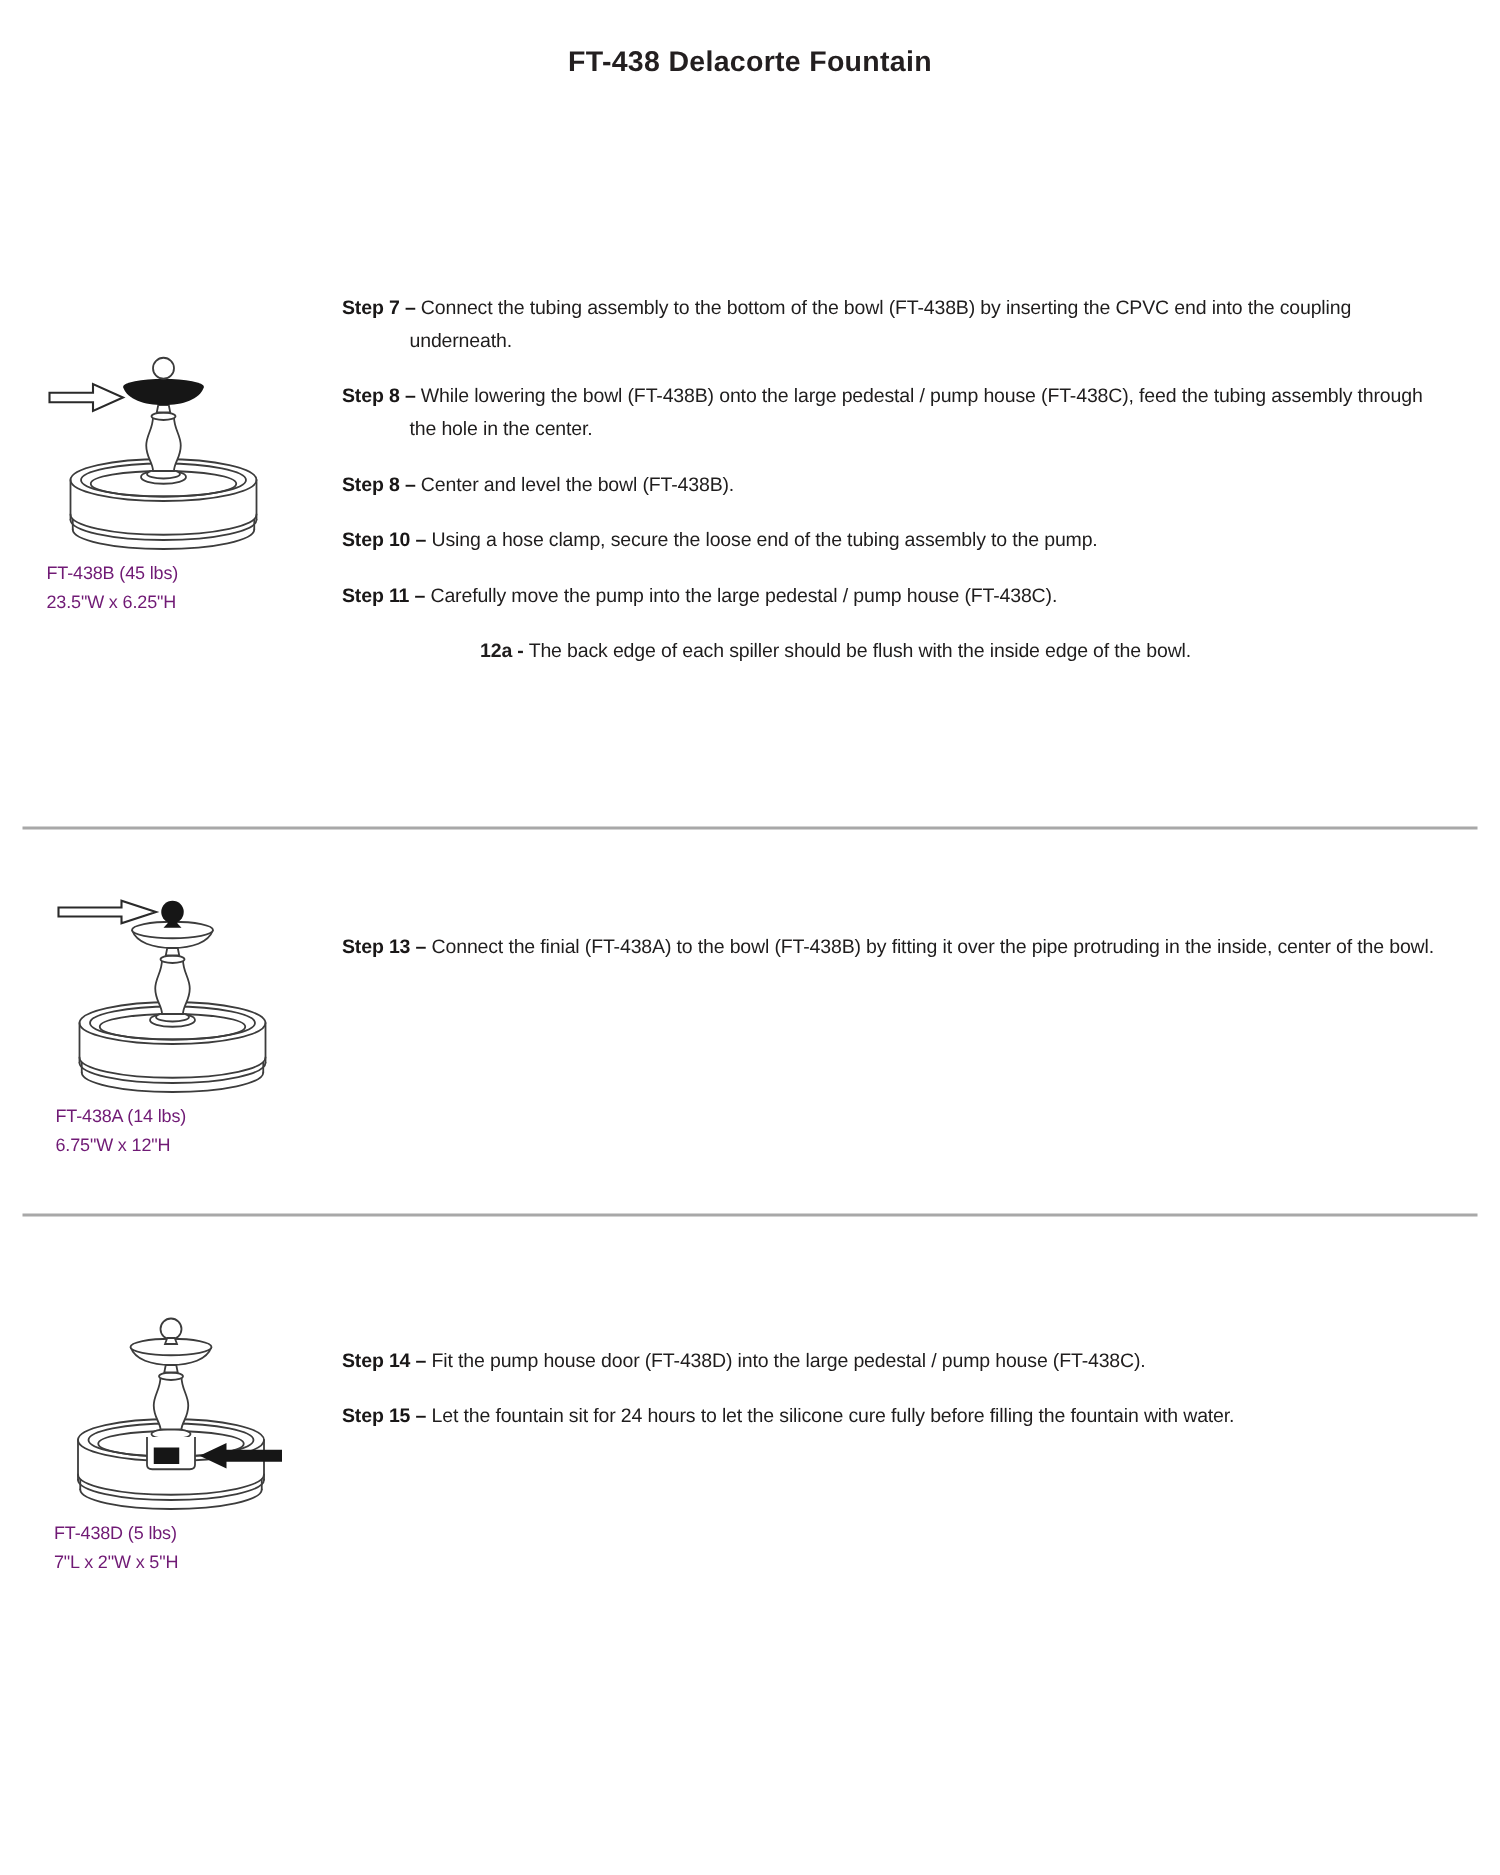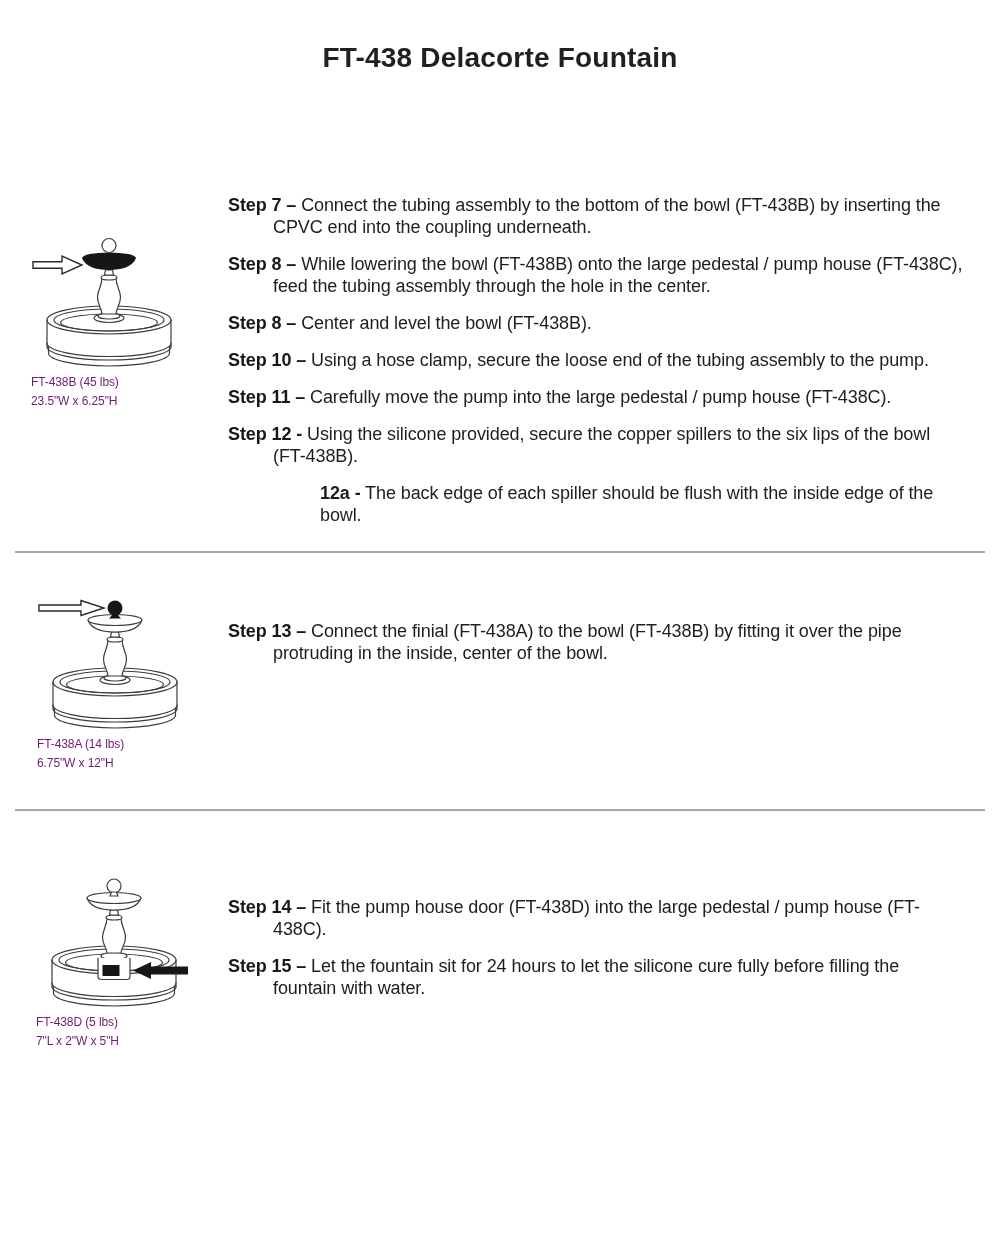--- a/index.html
+++ b/index.html
@@ -1,28 +1,28 @@
 <!DOCTYPE html>
 <html><head>
 <meta charset="utf-8">
 <style>
   html,body { margin:0; padding:0; background:#ffffff; }
   .page {
     position:relative; width:1000px; height:1250px; background:#ffffff;
     font-family:"Liberation Sans", sans-serif; color:#1e1c1c; overflow:hidden;
   }
   .titles { position:absolute; top:29px; left:0; width:100%; text-align:center; }
-  .titles h1 { margin:13px; font-size:28px; font-weight:bold; color:#231f20; letter-spacing:0.2px; }
+  .titles h1 { margin:2px; font-size:19px; font-weight:bold; color:#231f20; letter-spacing:0.2px; }
   .titles h2 { margin:4px 0 0; font-size:29px; font-weight:400; color:#2b2a2a; letter-spacing:0.2px; }
 
   figure.fig { position:absolute; width:160px; margin:0; padding:0; }
   figure.fig svg { display:block; }
   figure.fig figcaption { font-size:12px; line-height:19px; color:#701a75; margin-top:-3px; letter-spacing:-0.1px; }
 
-  .steps { position:absolute; left:228px; width:737px; font-size:18px; line-height:22px; letter-spacing:-0.1px; color:#1f1d1d; }
+  .steps { position:absolute; left:228px; width:737px; font-size:13px; line-height:22px; letter-spacing:-0.1px; color:#1f1d1d; }
   .step { margin:0 0 15px 0; padding-left:45px; text-indent:-45px; }
   .step b { font-weight:bold; color:#191717; }
   .substep { margin:0; padding-left:92px; text-indent:0; }
 
   .divider { position:absolute; left:15px; width:970px; height:2px; background:#a8a8a8; }
 
   .ln { fill:none; stroke:#3c3c3c; stroke-width:1.2; stroke-linecap:round; }
   .lnw { fill:#ffffff; stroke:#3c3c3c; stroke-width:1.2; }
   .blk { fill:#161616; stroke:none; }
   .arrow-outline { fill:#ffffff; stroke:#2a2a2a; stroke-width:1.4; stroke-linejoin:miter; }
@@ -66,21 +66,20 @@
       <div>23.5"W x 6.25"H</div>
     </figcaption>
   </figure>
 
   <div class="steps" style="top:194px;">
     <p class="step"><b>Step 7 –</b> <span>Connect the tubing assembly to the bottom of the bowl (FT-438B) by inserting the CPVC end into the coupling underneath.</span></p>
     <p class="step"><b>Step 8 –</b> <span>While lowering the bowl (FT-438B) onto the large pedestal / pump house (FT-438C), feed the tubing assembly through the hole in the center.</span></p>
     <p class="step"><b>Step 8 –</b> <span>Center and level the bowl (FT-438B).</span></p>
     <p class="step"><b>Step 10 –</b> <span>Using a hose clamp, secure the loose end of the tubing assembly to the pump.</span></p>
     <p class="step"><b>Step 11 –</b> <span>Carefully move the pump into the large pedestal / pump house (FT-438C).</span></p>
-    <p class="step"><b>Step 12 -</b> <span>Using the silicone provided, secure the copper spillers to the six lips of the bowl (FT-438B).</span></p>
     <p class="substep"><b>12a -</b> <span>The back edge of each spiller should be flush with the inside edge of the bowl.</span></p>
   </div>
 
   <div class="divider" style="top:551px;"></div>
 
   <figure class="fig" style="left:37px; top:598px;">
     <svg width="160" height="140" viewBox="0 0 160 140">
       <g>
         <ellipse class="lnw" cx="78" cy="84" rx="62" ry="14"></ellipse>
         <ellipse class="ln" cx="78" cy="84" rx="55" ry="11"></ellipse>

